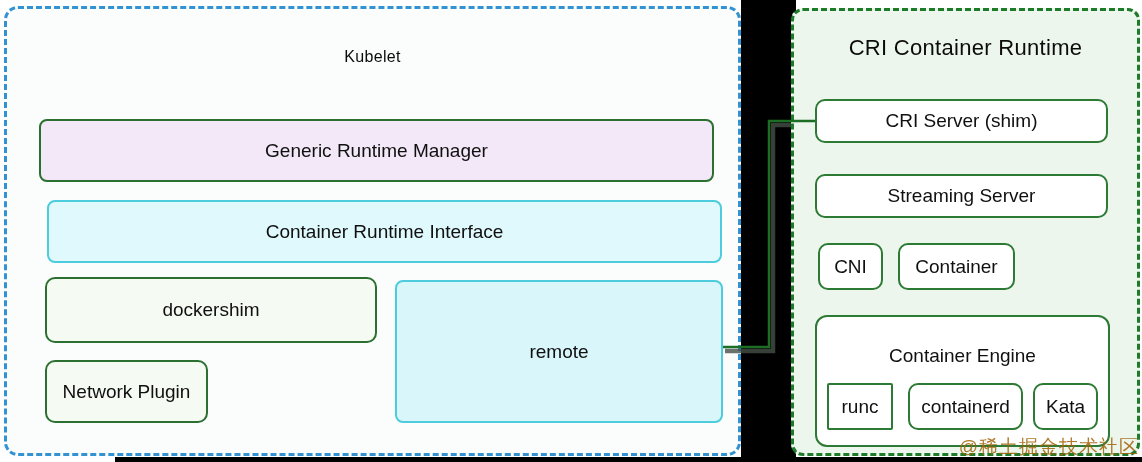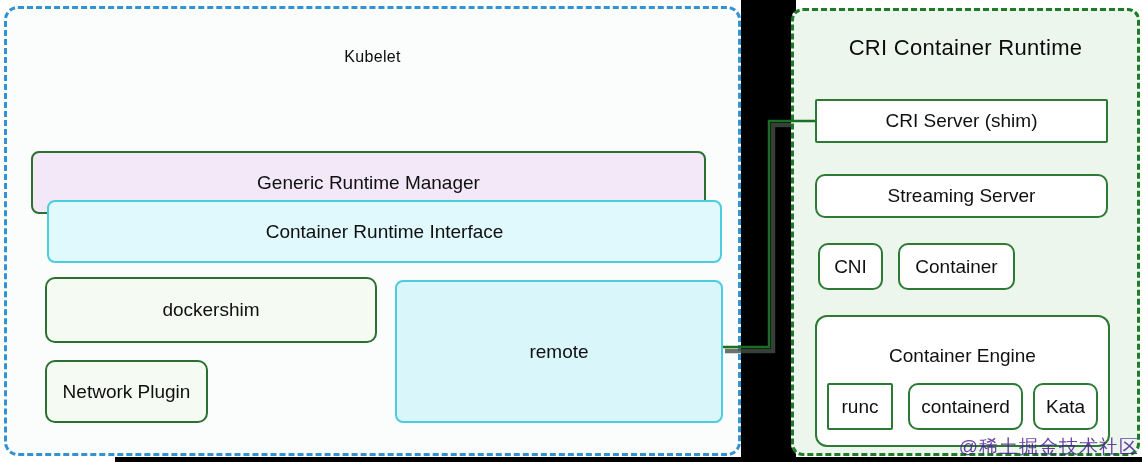--- a/index.html
+++ b/index.html
@@ -63,28 +63,28 @@
     justify-content: center;
     font-size: 19px;
     color: #101010;
     z-index: 6;
     text-align: center;
   }
   .bd-green { border: 2px solid #2b7031; }
   .bd-green2 { border: 2px solid #2c7a33; }
   .bd-cyan  { border: 2px solid #4cccdd; }
 
-  .box-grm        { left: 31px;  top: 119px; width: 675px; height: 63px;  background: #f3e8f8; border-radius: 8px; margin-top: 32px; }
+  .box-grm        { left: 39px;  top: 119px; width: 675px; height: 63px;  background: #f3e8f8; border-radius: 8px; }
   .box-criiface   { left: 47px;  top: 200px; width: 675px; height: 63px;  background: #e0f9fc; border-radius: 8px; }
   .box-dockershim { left: 45px;  top: 277px; width: 332px; height: 66px;  background: #f5faf3; border-radius: 10px; }
   .box-remote     { left: 395px; top: 280px; width: 328px; height: 143px; background: #d9f6fa; border-radius: 8px; }
   .box-netplugin  { left: 45px;  top: 360px; width: 163px; height: 63px;  background: #f5faf3; border-radius: 10px; }
   .box-docker     { left: 230px; top: 360px; width: 143px; height: 63px;  background: #f5faf3; border-radius: 10px; }
 
-  .box-criserver  { left: 815px; top: 99px;  width: 293px; height: 44px; background: #fff; border-radius: 2px; }
+  .box-criserver  { left: 815px; top: 99px;  width: 293px; height: 44px; background: #fff; border-radius: 10px; }
   .box-streaming  { left: 815px; top: 174px; width: 293px; height: 44px; background: #fff; border-radius: 10px; }
   .box-cni        { left: 818px; top: 243px; width: 65px;  height: 47px; background: #fff; border-radius: 10px; }
   .box-containers { left: 898px; top: 243px; width: 117px; height: 47px; background: #fff; border-radius: 10px; }
   .box-images     { left: 1030px;top: 243px; width: 83px;  height: 47px; background: #fff; border-radius: 10px; }
 
   .box-engine {
     left: 815px; top: 315px; width: 295px; height: 132px;
     background: #fff; border-radius: 12px;
     display: block;
   }
@@ -103,21 +103,21 @@
     position: absolute;
     left: 0; top: 0;
     width: 1142px; height: 462px;
     z-index: 8;
     pointer-events: none;
   }
   .watermark {
     position: absolute;
     right: 3px; top: 434px;
     font-size: 19px;
-    color: #4c1d95;
+    color: #a16207;
     opacity: 0.85;
     z-index: 9;
     letter-spacing: 1px;
     white-space: nowrap;
   }
 </style>
 </head>
 <body>
 
 <div id="canvas">

